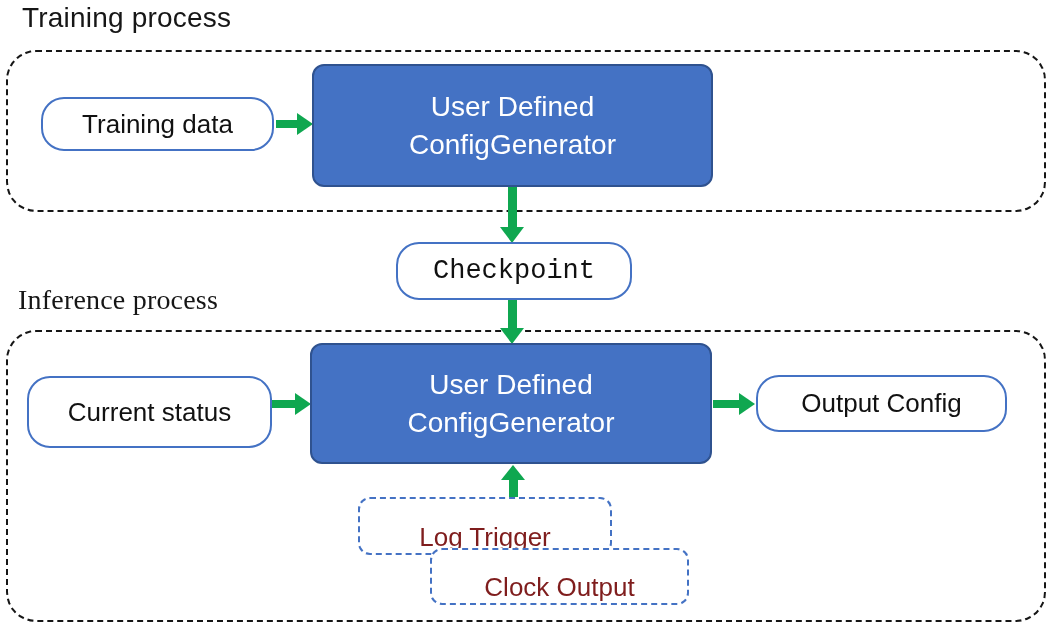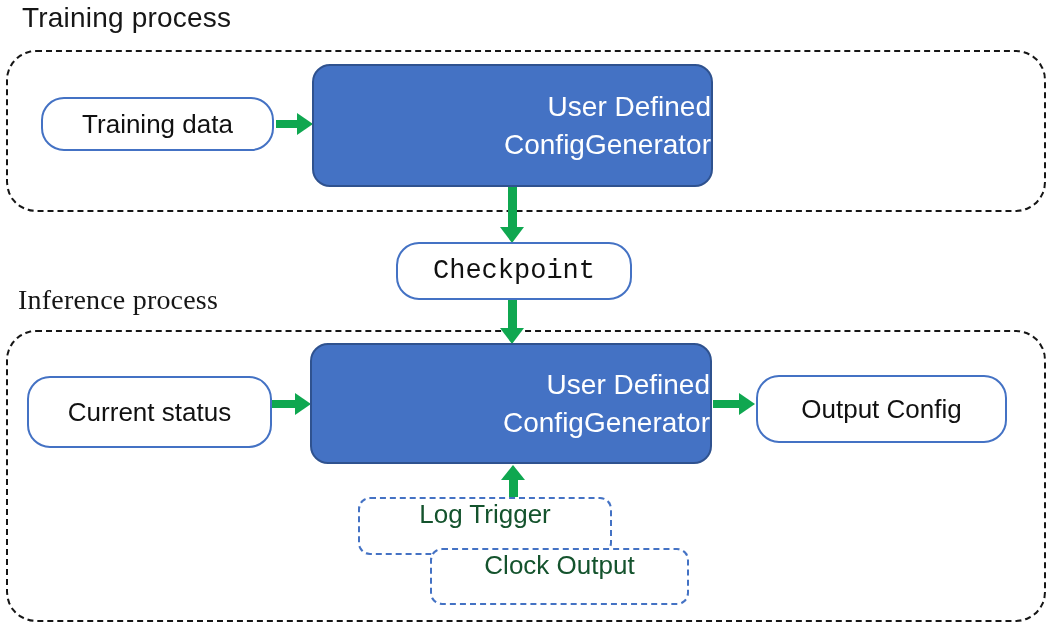--- a/index.html
+++ b/index.html
@@ -38,40 +38,40 @@
     align-items: center;
     justify-content: center;
     font-size: 26px;
     color: #111111;
     white-space: nowrap;
   }
 
   .gen-box {
     background: #4472C4;
     border: 2.5px solid #2F528F;
-    border-radius: 18px;
+    border-radius: 12px;
     display: flex;
     flex-direction: column;
-    align-items: flex-end;
+    align-items: center;
     justify-content: center;
     color: #ffffff;
     font-size: 28px;
     line-height: 38px;
     text-align: center;
   }
 
   .trigger-box {
     background: #ffffff;
     border: 2.2px dashed #4472C4;
     border-radius: 12px;
     display: flex;
-    align-items: flex-start;
+    align-items: flex-end;
     justify-content: center;
     font-size: 26px;
-    color: #14532d;
+    color: #7f1d1d;
     white-space: nowrap;
   }
 
   
   .arrow-right { display: flex; align-items: center; }
   .arrow-right .shaft { flex: 1; height: 8px; background: var(--green); }
   .arrow-right .head {
     width: 0; height: 0;
     border-left: 16px solid var(--green);
     border-top: 11px solid transparent;
@@ -152,21 +152,21 @@
 
   <div class="abs io-box" style="left:27px; top:376px; width:245px; height:72px;">
     <span>Current status</span>
   </div>
 
   <div class="abs gen-box" style="left:310px; top:343px; width:402px; height:121px;">
     <span>User Defined</span>
     <span>ConfigGenerator</span>
   </div>
 
-  <div class="abs io-box" style="left:756px; top:375px; width:251px; height:68px;">
+  <div class="abs io-box" style="left:756px; top:375px; width:251px; height:57px;">
     <span>Output Config</span>
   </div>
 
   <div class="abs trigger-box" style="left:358px; top:497px; width:254px; height:58px;">
     <span>Log Trigger</span>
   </div>
 
   <div class="abs trigger-box" style="left:430px; top:548px; width:259px; height:57px;">
     <span>Clock Output</span>
   </div>

